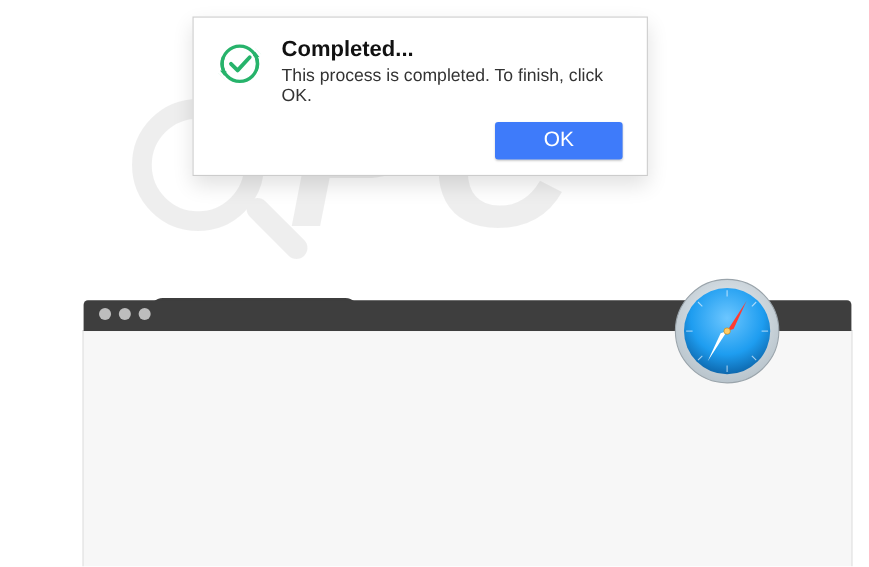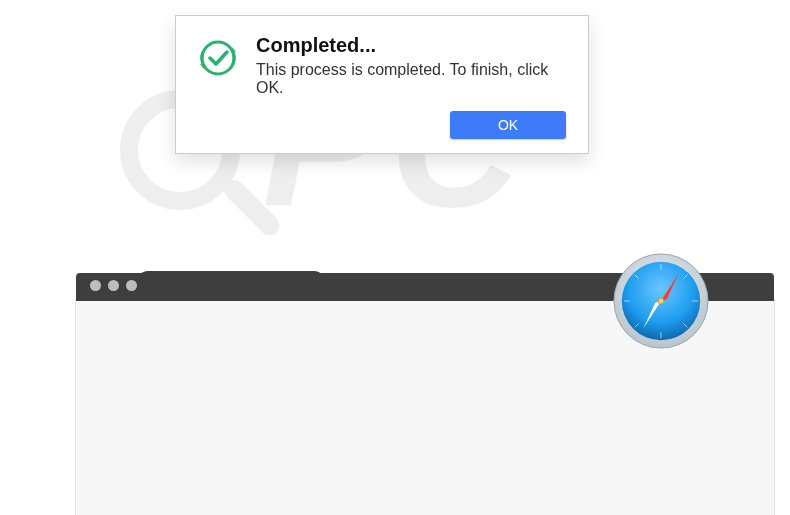--- a/index.html
+++ b/index.html
@@ -173,21 +173,21 @@
       display: flex;
       justify-content: flex-end;
       margin-top: 14px;
     }
     .ok-button {
       background: #3e7bfa;
       color: #fff;
       border: none;
       padding: 6px 0;
       width: 116px;
-      font-size: 14px;
+      font-size: 19px;
       border-radius: 3px;
       cursor: pointer;
       box-shadow: 0 1px 2px rgba(0,0,0,0.2);
     }
   </style>
 </head>
 <body>
 
 <div class="watermark">
   <div class="wm-magnifier">

